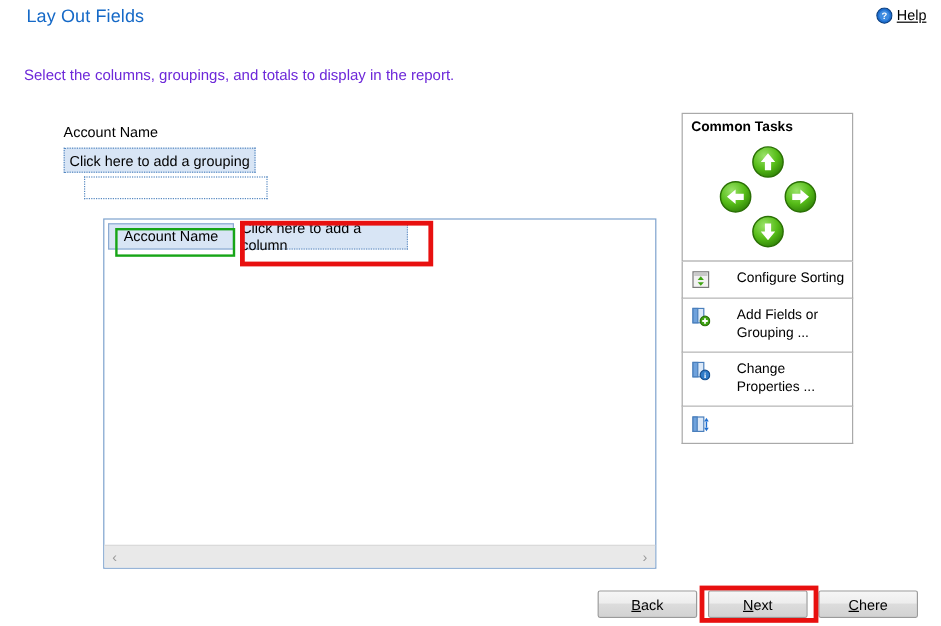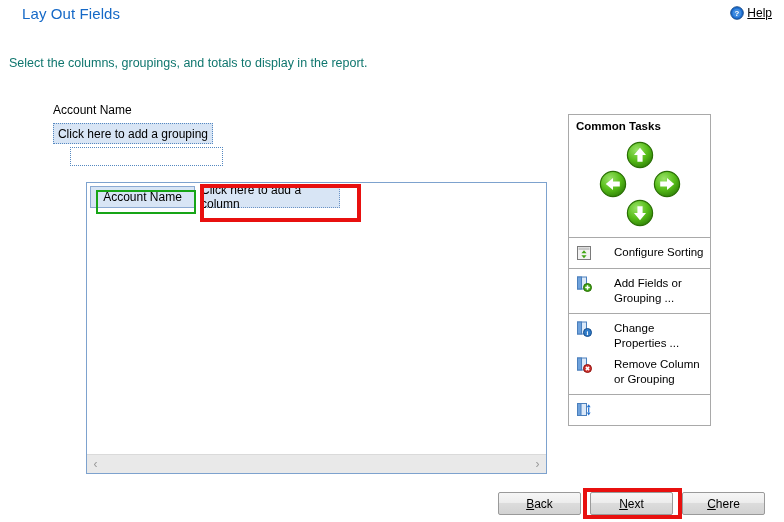--- a/index.html
+++ b/index.html
@@ -43,24 +43,24 @@
     width: 14px;
     height: 14px;
     display: block;
   }
   .help-text {
     text-decoration: underline;
     text-underline-offset: 1px;
   }
   .subtitle {
     position: absolute;
-    left: 9px;
+    left: 20px;
     top: 56px;
     font-size: 12.5px;
-    color: #0f766e;
+    color: #6d28d9;
     text-align: right;
   }
 
   
   .grouping-label {
     position: absolute;
     left: 53px;
     top: 103px;
     font-size: 12px;
     color: #000;
@@ -199,21 +199,20 @@
     position: absolute;
     left: 568px;
     top: 94px;
     width: 143px;
     background: #ffffff;
   }
   .tasks-block {
     border: 1px solid #A9A9A9;
     box-sizing: border-box;
     background: #ffffff;
-    margin-top: 20px;
   }
   .tasks-head {
     height: 124px;
     position: relative;
   }
   .tasks-title {
     position: absolute;
     left: 7px;
     top: 5px;
     font-weight: bold;
@@ -440,31 +439,20 @@
     <div class="task-item">
       <span class="ticon">
         <svg viewBox="0 0 16 16" width="16" height="16" aria-hidden="true">
           <rect x="1.5" y="1" width="9" height="12" fill="#DCE9F8" stroke="#4A7FBC"></rect>
           <rect x="1.5" y="1" width="4" height="12" fill="#6FA2DC" stroke="#4A7FBC"></rect>
           <circle cx="11.5" cy="11.5" r="4" fill="#2F7BC8" stroke="#164D8C"></circle>
           <text x="11.5" y="14" font-family="Liberation Serif, serif" font-size="6.5" font-weight="bold" fill="#ffffff" text-anchor="middle">i</text>
         </svg>
       </span>
       <span class="tlabel">Change Properties ...</span>
-    </div>
-    <div class="task-item">
-      <span class="ticon">
-        <svg viewBox="0 0 16 16" width="16" height="16" aria-hidden="true">
-          <rect x="1.5" y="1" width="9" height="12" fill="#DCE9F8" stroke="#4A7FBC"></rect>
-          <rect x="1.5" y="1" width="4" height="12" fill="#6FA2DC" stroke="#4A7FBC"></rect>
-          <circle cx="11.5" cy="11.5" r="4" fill="#D0312D" stroke="#8F1411"></circle>
-          <path d="M9.9 9.9 L13.1 13.1 M13.1 9.9 L9.9 13.1" stroke="#ffffff" stroke-width="1.5"></path>
-        </svg>
-      </span>
-      <span class="tlabel">Remove Column or Grouping</span>
     </div>
   </div>
 
   <div class="task-group">
     <div class="task-item">
       <span class="ticon">
         <svg viewBox="0 0 16 16" width="16" height="16" aria-hidden="true">
           <rect x="1.5" y="1.5" width="9" height="12" fill="#DCE9F8" stroke="#4A7FBC"></rect>
           <rect x="1.5" y="1.5" width="3.5" height="12" fill="#6FA2DC" stroke="#4A7FBC"></rect>
           <path d="M12.7 2.2 L14.6 5.2 L10.8 5.2 Z" fill="#1F6FD0"></path>

